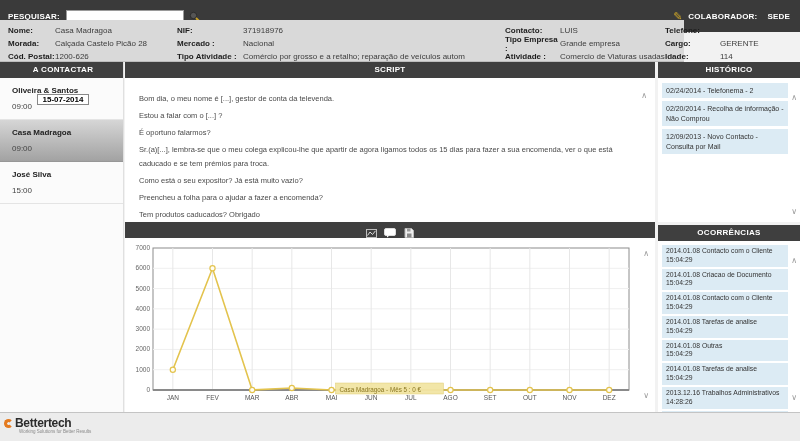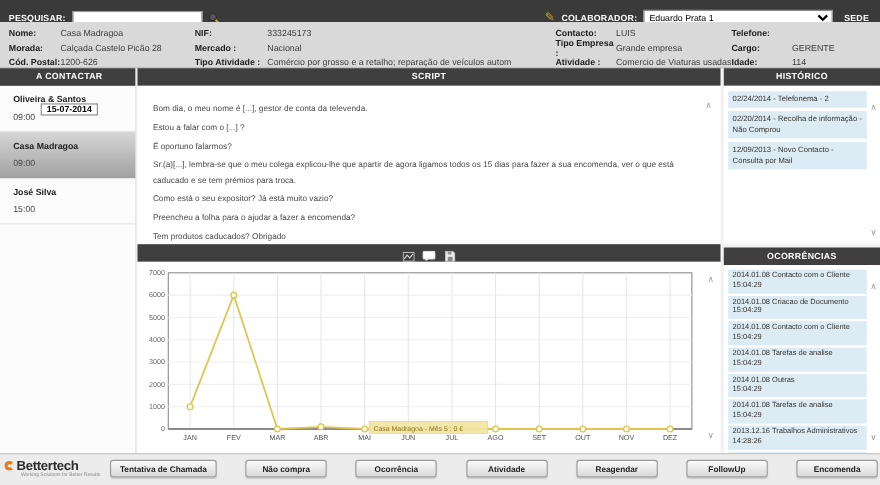--- a/index.html
+++ b/index.html
@@ -13,21 +13,21 @@
   .topbar .lbl { color:#fff; font-size:8px; font-weight:bold; letter-spacing:.2px; }
   .search-label { margin-left:8px; }
   .search-input { width:118px; height:13px; margin-left:6px; border:1px solid #9a9a9a; font-size:8px; padding:0 3px; background:#fff; }
   .mag { margin-left:5px; cursor:pointer; display:flex; }
   .top-spacer { flex:1; }
   .pencil { color:#c9a227; font-size:11px; line-height:11px; margin-right:6px; cursor:pointer; transform:rotate(0deg); }
   .collab-select { width:172px; height:15px; font-size:8px; margin-left:6px; background:#fff; border:1px solid #888; }
   .sede { margin:0 10px 0 10px; }
 
   
-  .infobar { left:0; top:20px; width:800px; height:42px; background:#d9d9d9; border-bottom:1px solid #bdbdbd;
+  .infobar { left:0; top:20px; width:684px; height:42px; background:#d9d9d9; border-bottom:1px solid #bdbdbd;
              display:grid; grid-template-columns:47px 122px 66px 262px 55px 105px 55px 75px; grid-auto-rows:13px;
              padding:4px 0 0 8px; font-size:8px; color:#333; align-items:center; }
   .infobar .flabel { font-weight:bold; color:#1d1d1d; }
   .infobar .fvalue { color:#3c3c3c; white-space:nowrap; overflow:hidden; }
 
   
   .phdr { background:#3f3f3f; color:#fff; font-size:8px; font-weight:bold; height:16px; line-height:16px;
           padding:0 6px; letter-spacing:.3px; display:flex; align-items:center;flex-direction:column; }
   .phdr .hspacer { flex:1; }
 
@@ -79,31 +79,28 @@
   <input class="search-input" value="" style="">
   <span class="mag">
     <svg width="11" height="11" viewBox="0 0 11 11">
         <circle cx="4.5" cy="4.5" r="3.2" fill="#555" stroke="#2b2b2b" stroke-width="1"></circle>
         <line x1="7" y1="7" x2="10" y2="10" stroke="#c9a227" stroke-width="1.8"></line>
       </svg>
   </span>
   <span class="top-spacer"></span>
   <span class="pencil">✎</span>
   <span class="lbl">COLABORADOR:</span>
-  <select class="collab-select">
-    <option>Eduardo Prata 1</option>
-  </select>
   <span class="lbl sede">SEDE</span>
 </div>
 
 <div class="abs infobar">
   <span class="flabel">Nome:</span>
   <span class="fvalue">Casa Madragoa</span>
   <span class="flabel">NIF:</span>
-  <span class="fvalue">333245173</span>
+  <span class="fvalue">371918976</span>
   <span class="flabel">Contacto:</span>
   <span class="fvalue">LUIS</span>
   <span class="flabel">Telefone:</span>
   <span class="fvalue"></span>
 
   <span class="flabel">Morada:</span>
   <span class="fvalue">Calçada Castelo Picão 28</span>
   <span class="flabel">Mercado :</span>
   <span class="fvalue">Nacional</span>
   <span class="flabel">Tipo Empresa :</span>
@@ -293,22 +290,13 @@
 </div>
 
 <div class="abs bottombar">
   <div class="logo">
     <div class="logo-row">
       <span class="logo-ring"></span>
       <span class="logo-text">Bettertech</span>
     </div>
     <div class="logo-tag">Working Solutions for Better Results</div>
   </div>
-  <div class="btn-row">
-    <button class="btn">Tentativa de Chamada</button>
-    <button class="btn">Não compra</button>
-    <button class="btn">Ocorrência</button>
-    <button class="btn">Atividade</button>
-    <button class="btn">Reagendar</button>
-    <button class="btn">FollowUp</button>
-    <button class="btn">Encomenda</button>
-  </div>
 </div>
 
 </body></html>

